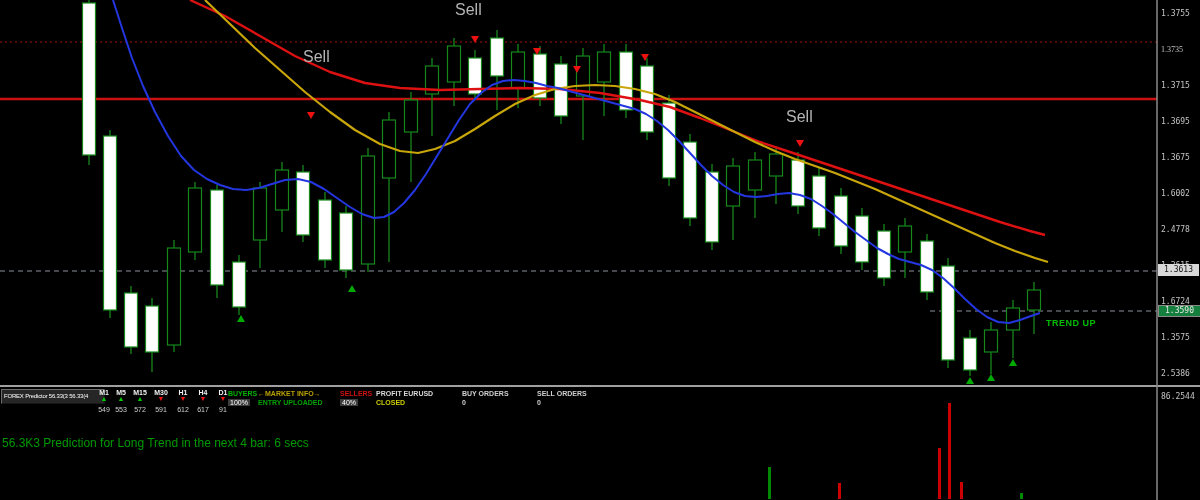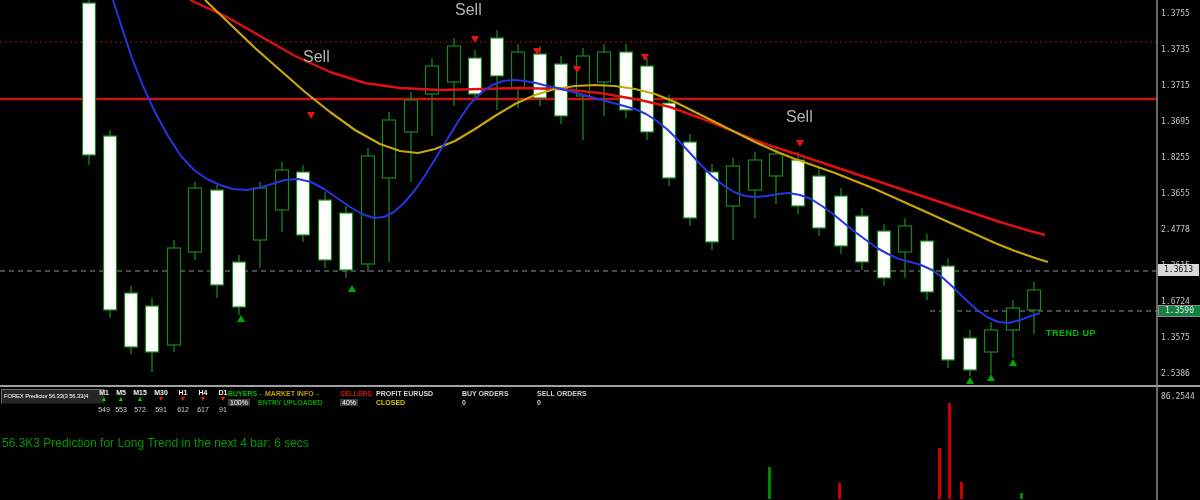--- a/index.html
+++ b/index.html
@@ -147,40 +147,40 @@
       <rect x="768" y="467" width="3" height="32" fill="#008800"></rect>
       <rect x="838" y="483" width="3" height="16" fill="#cc0000"></rect>
       <rect x="938" y="448" width="3" height="51" fill="#cc0000"></rect>
       <rect x="948" y="403" width="3" height="96" fill="#cc0000"></rect>
       <rect x="960" y="482" width="3" height="17" fill="#cc0000"></rect>
       <rect x="1020" y="493" width="3" height="6" fill="#008800"></rect>
       <line x1="1157" y1="0" x2="1157" y2="500" stroke="#8a8a8a" stroke-width="1.5"></line>
     </svg>
   <div id="axis-labels">
       <div class="axis-label" style="top: 9px;">1.3755</div>
-      <div class="axis-label" style="top: 45px;">1.3735</div>
+      <div class="axis-label" style="top: 45px; font-family: Liberation Serif, serif;">1.3735</div>
       <div class="axis-label" style="top: 81px;">1.3715</div>
       <div class="axis-label" style="top: 117px;">1.3695</div>
-      <div class="axis-label" style="top: 153px;">1.8255</div>
-      <div class="axis-label" style="top: 189px;">1.3655</div>
+      <div class="axis-label" style="top: 153px;">1.3675</div>
+      <div class="axis-label" style="top: 189px;">1.6002</div>
       <div class="axis-label" style="top: 225px;">2.4778</div>
       <div class="axis-label" style="top: 261px;">1.3615</div>
       <div class="axis-label" style="top: 297px;">1.6724</div>
       <div class="axis-label" style="top: 333px;">1.3575</div>
       <div class="axis-label" style="top: 369px;">2.5386</div>
       <div class="price-tag light" style="top: 264px;">1.3613</div>
       <div class="price-tag dark" style="top: 305px;">1.3590</div>
       <div class="axis-label" style="top: 392px;">86.2544</div>
     </div>
   <div id="sell-labels">
       <div class="sell-label" style="left: 455px; top: 1px;">Sell</div>
       <div class="sell-label" style="left: 303px; top: 48px;">Sell</div>
       <div class="sell-label" style="left: 786px; top: 108px;">Sell</div>
     </div>
-  <div id="trend-up" style="left: 1046px; top: 318px; color: rgb(0, 187, 0); margin-top: 10px;">TREND UP</div>
+  <div id="trend-up" style="left: 1046px; top: 318px; color: rgb(0, 187, 0);">TREND UP</div>
 
   <div id="panel">
     <div id="panel-title">FOREX Predictor 56.33(3 56.33(4</div>
     <div id="tf-cols">
         <div class="tf-col" style="left: 94px;">
           <div class="tf-label">M1</div>
           <div class="tf-arrow up">▲</div>
           <div class="tf-value">549</div>
         </div>
         <div class="tf-col" style="left: 111px;">

